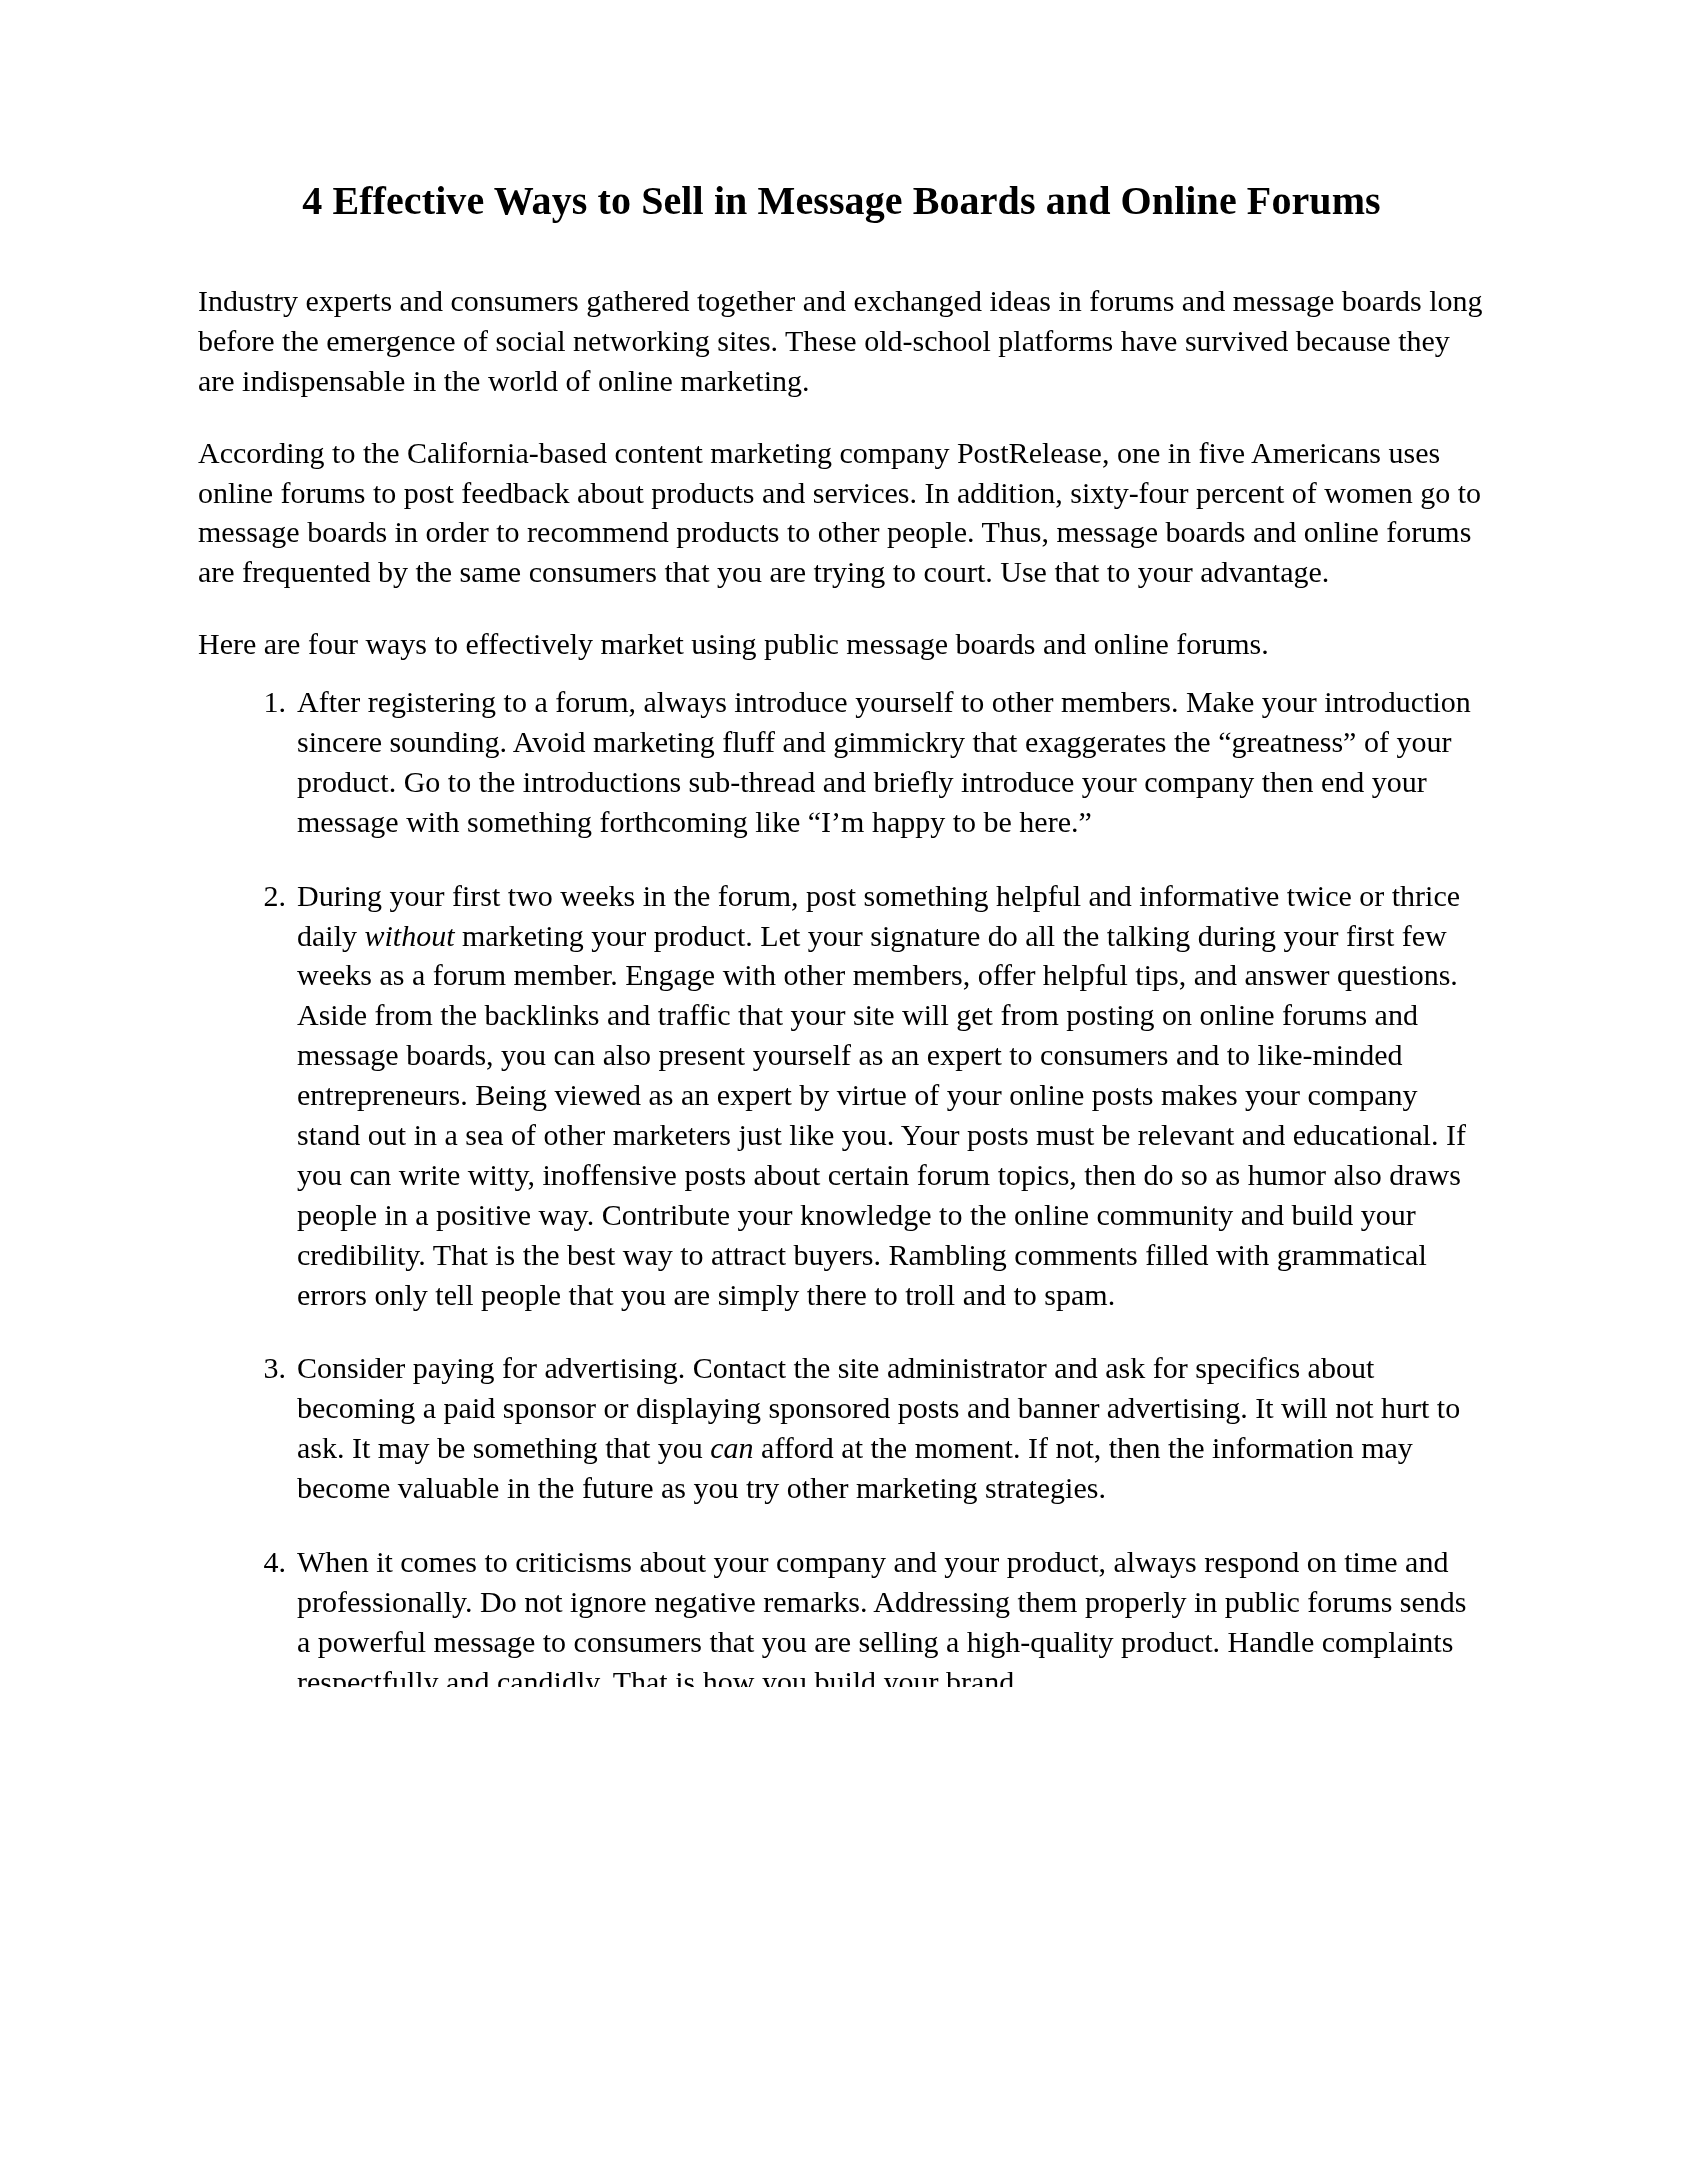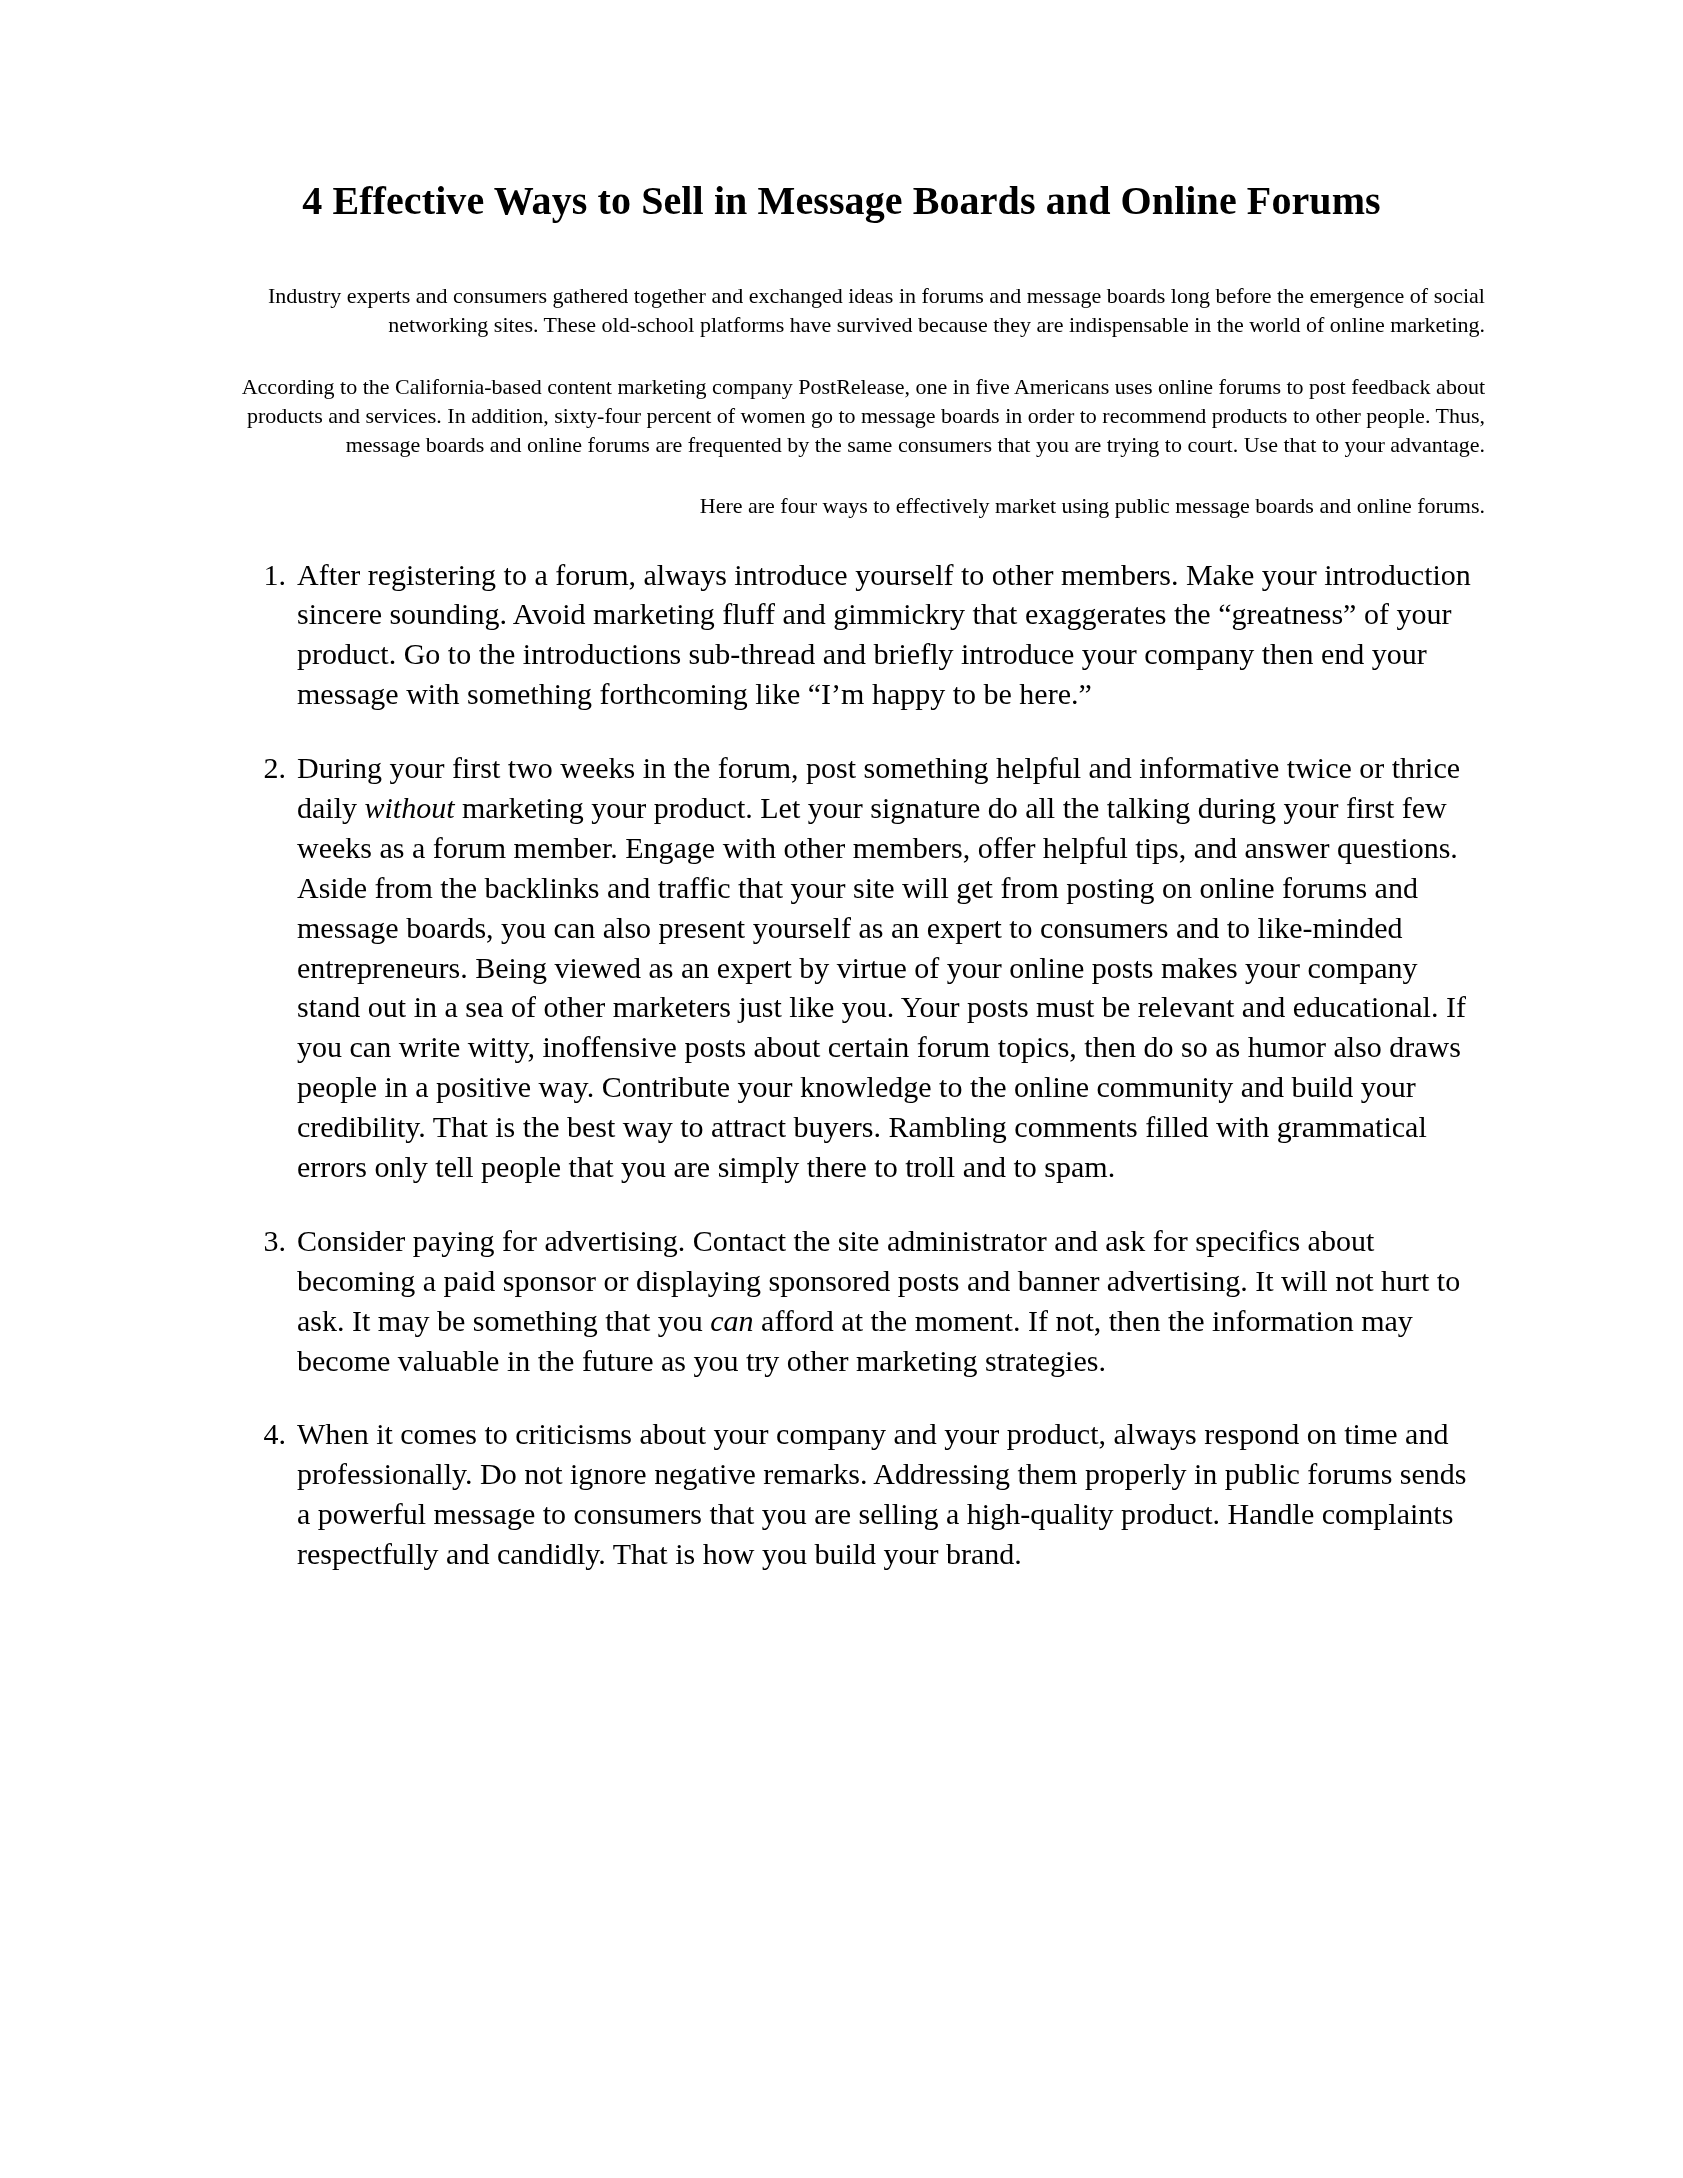--- a/index.html
+++ b/index.html
@@ -27,27 +27,27 @@
   }
   .doc-title {
     font-size: 40px;
     font-weight: bold;
     text-align: center;
     line-height: 1.15;
     margin: 0 0 57px 0;
     letter-spacing: 0.1px;
   }
   .para {
-    font-size: 22px;
+    font-size: 30px;
     line-height: 1.33;
     margin: 0 0 32px 0;
-    text-align: right;
+    text-align: left;
   }
   .para.lead-gap {
-    margin-bottom: 34px;
+    margin-bottom: 18px;
   }
   ol.steps {
     list-style: none;
     margin: 18px 0 0 0;
     padding: 0;
   }
   ol.steps > li {
     position: relative;
     padding-left: 99px;
     font-size: 30px;

